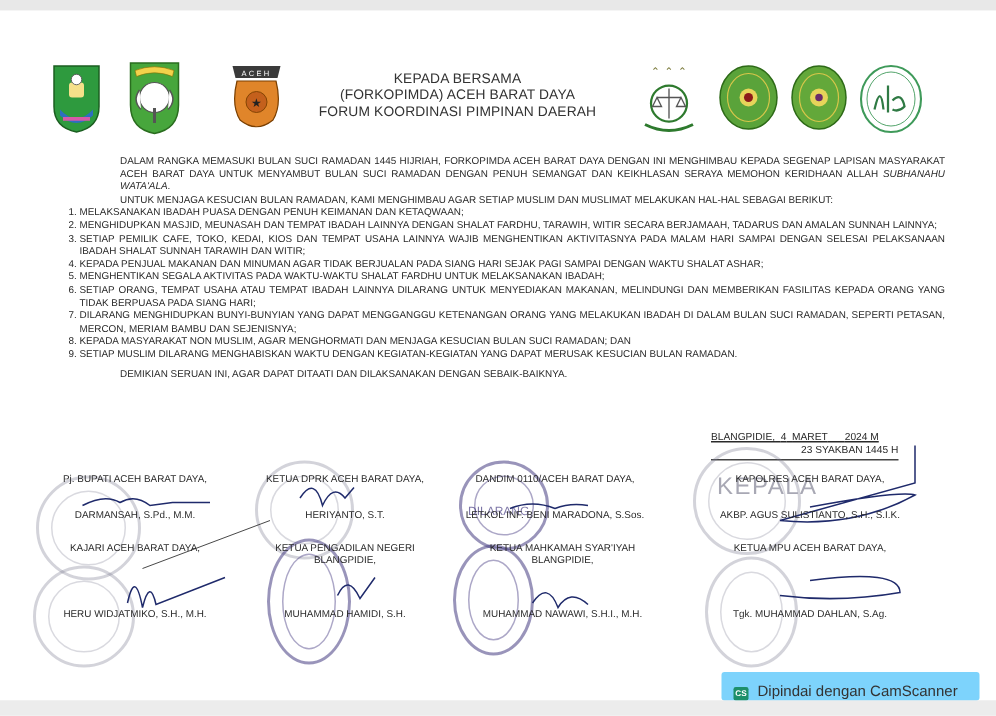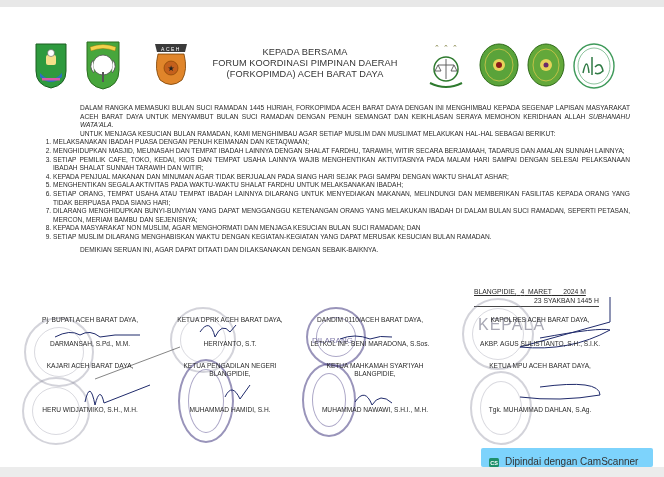--- a/index.html
+++ b/index.html
@@ -63,22 +63,22 @@
   <svg class="logo" style="left:152px;top:33px" width="38" height="50" viewBox="0 0 38 50">
     <path d="M3 4 L35 4 L33 12 L5 12 Z" fill="#3a3a3a"></path>
     <text x="19" y="10.5" font-size="5" fill="#fff" text-anchor="middle" font-family="Liberation Sans, sans-serif" letter-spacing="1.5">ACEH</text>
     <path d="M6 14 H32 Q36 30 30 40 Q19 49 8 40 Q2 30 6 14Z" fill="#e0852a" stroke="#7a3f00" stroke-width="0.8"></path>
     <circle cx="19" cy="28" r="7" fill="#c4601c" stroke="#7a3f00" stroke-width="0.6"></circle>
     <text x="19" y="31" font-size="8" fill="#222" text-anchor="middle">★</text>
   </svg>
 
   <div class="header-title">
     <div>KEPADA BERSAMA</div>
+    <div>(FORKOPIMDA) ACEH BARAT DAYA</div>
     <div>FORUM KOORDINASI PIMPINAN DAERAH</div>
-    <div>(FORKOPIMDA) ACEH BARAT DAYA</div>
   </div>
 
   <svg class="logo" style="left:426px;top:34px" width="40" height="50" viewBox="0 0 40 50">
     <text x="8" y="9" font-size="7" fill="#7a7a3a">⌃</text>
       <text x="17" y="9" font-size="7" fill="#7a7a3a">⌃</text>
       <text x="26" y="9" font-size="7" fill="#7a7a3a">⌃</text>
     <circle cx="20" cy="28" r="12" fill="none" stroke="#2e7a2e" stroke-width="1.5"></circle>
     <path d="M20 18 V38 M12 24 H28 M12 24 L9 30 H15Z M28 24 L25 30 H31Z" stroke="#555" stroke-width="0.9" fill="none"></path>
     <path d="M4 42 Q20 50 36 42" stroke="#2e7a2e" stroke-width="2" fill="none"></path>
   </svg>

